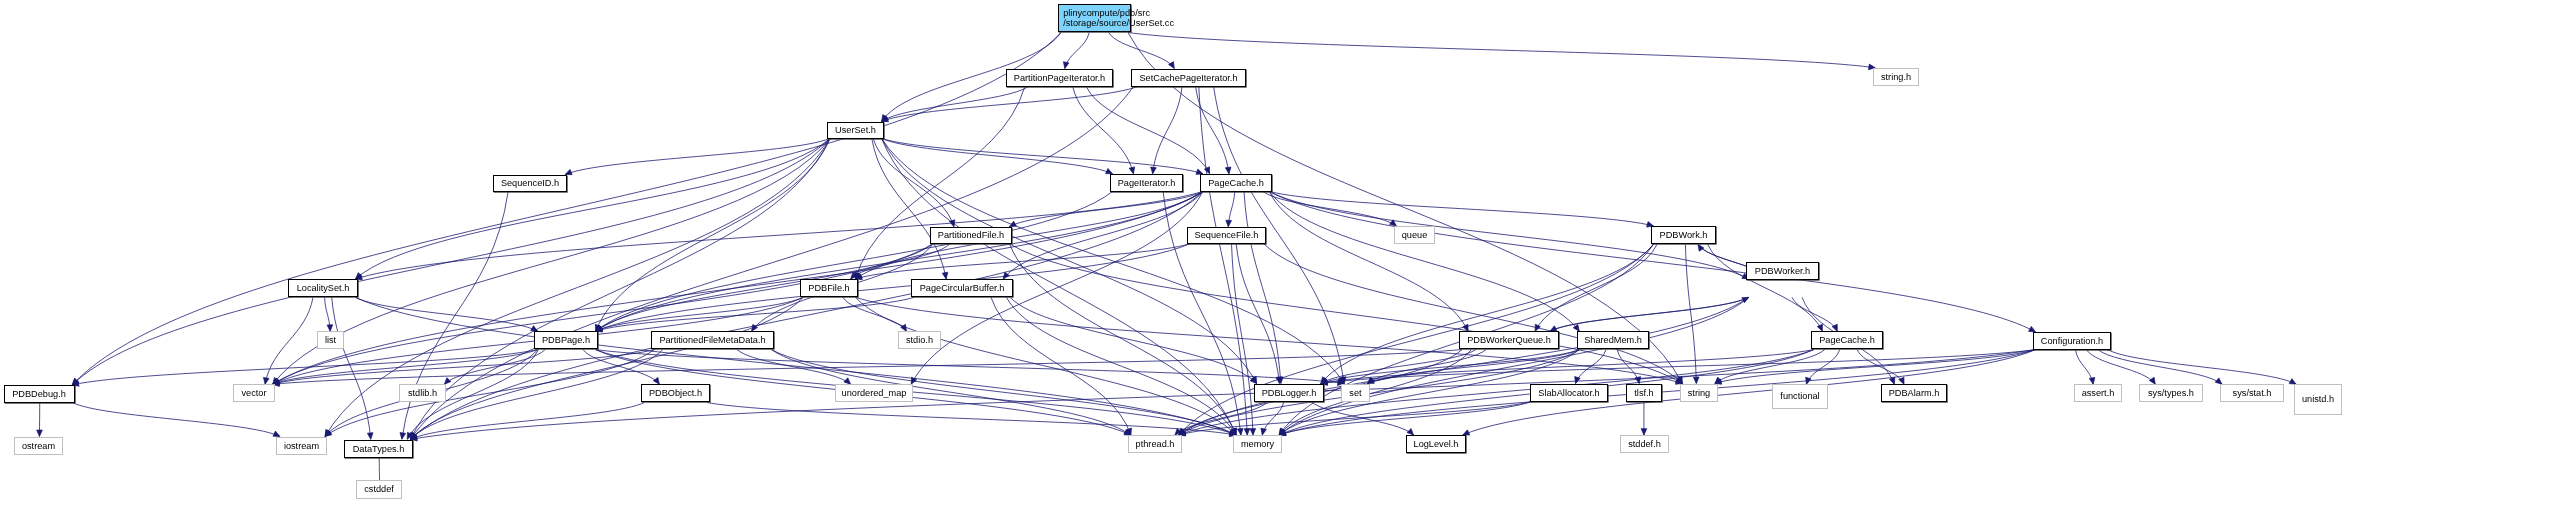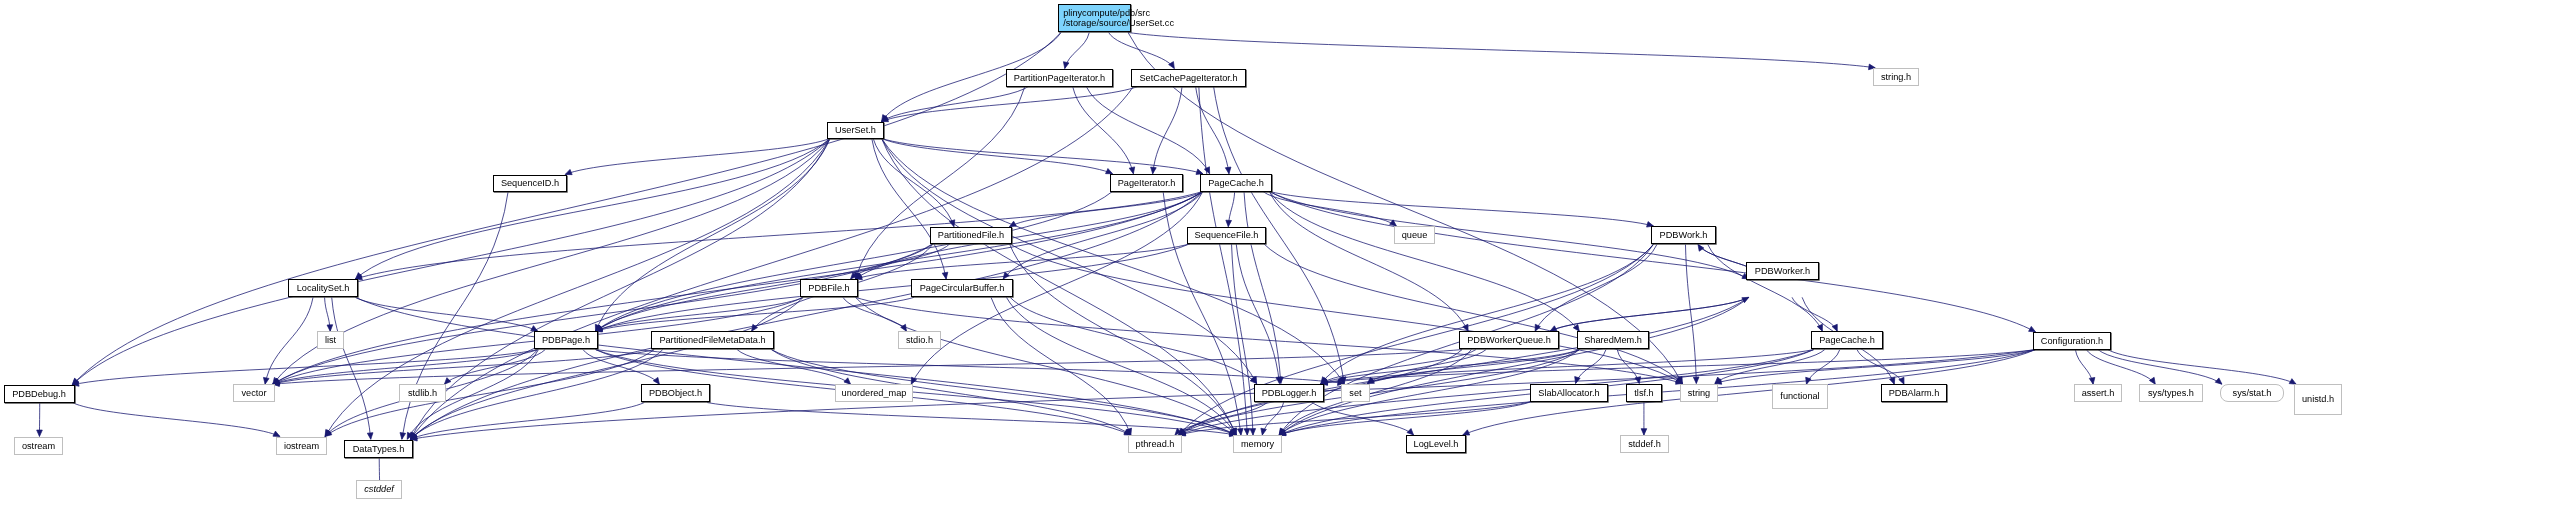--- a/index.html
+++ b/index.html
@@ -334,25 +334,25 @@
       <div class="node external" style="left: 835px; top: 384px; width: 78px; height: 18.4px;"><span>unordered_map</span></div>
       <div class="node internal" style="left: 1254px; top: 384px; width: 70px; height: 17.7px;"><span>PDBLogger.h</span></div>
       <div class="node external" style="left: 1341px; top: 384px; width: 29px; height: 17.7px;"><span>set</span></div>
       <div class="node internal" style="left: 1530px; top: 384px; width: 78px; height: 17.7px; align-items: center;"><span>SlabAllocator.h</span></div>
       <div class="node internal" style="left: 1626px; top: 384px; width: 36px; height: 17.7px;"><span>tlsf.h</span></div>
       <div class="node external" style="left: 1680px; top: 384px; width: 38px; height: 17.7px;"><span>string</span></div>
       <div class="node external" style="left: 1772px; top: 384px; width: 56px; height: 25px;"><span>functional</span></div>
       <div class="node internal" style="left: 1881px; top: 384px; width: 66px; height: 18.4px;"><span>PDBAlarm.h</span></div>
       <div class="node external" style="left: 2074px; top: 384px; width: 48px; height: 18.4px;"><span>assert.h</span></div>
       <div class="node external" style="left: 2139px; top: 384px; width: 64px; height: 18.4px;"><span>sys/types.h</span></div>
-      <div class="node external" style="left: 2220px; top: 384px; width: 64px; height: 18.4px; border-radius: 8px;"><span>sys/stat.h</span></div>
+      <div class="node external" style="left: 2220px; top: 384px; width: 64px; height: 18.4px;"><span>sys/stat.h</span></div>
       <div class="node external" style="left: 2294px; top: 384px; width: 48px; height: 31px;"><span>unistd.h</span></div>
       <div class="node external" style="left: 14px; top: 437px; width: 49px; height: 17.7px;"><span>ostream</span></div>
       <div class="node external" style="left: 276px; top: 437px; width: 51px; height: 17.7px;"><span>iostream</span></div>
       <div class="node internal" style="left: 344px; top: 440px; width: 69px; height: 18.4px;"><span>DataTypes.h</span></div>
       <div class="node external" style="left: 1128px; top: 435px; width: 54px; height: 17.7px;"><span>pthread.h</span></div>
       <div class="node external" style="left: 1233px; top: 435px; width: 49px; height: 17.7px;"><span>memory</span></div>
       <div class="node internal" style="left: 1406px; top: 435px; width: 60px; height: 17.7px;"><span>LogLevel.h</span></div>
       <div class="node external" style="left: 1620px; top: 435px; width: 49px; height: 17.7px;"><span>stddef.h</span></div>
-      <div class="node external" style="left: 356px; top: 480px; width: 46px; height: 19px; font-style: italic;"><span>cstddef</span></div>
+      <div class="node external" style="left: 356px; top: 480px; width: 46px; height: 19px;"><span>cstddef</span></div>
     </div>
 </div>
 
 
 </body></html>

